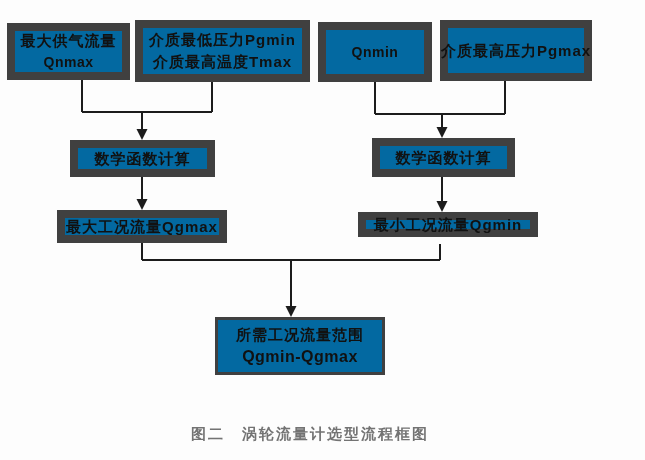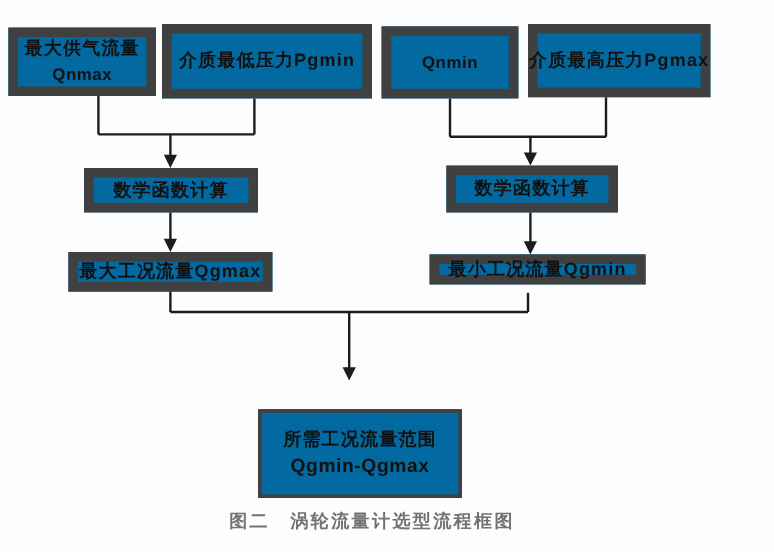--- a/index.html
+++ b/index.html
@@ -40,21 +40,21 @@
     white-space: nowrap;
   }
   #node-qnmax   { left: 7px;   top: 23px;  width: 123px; height: 57px; }
   #node-pgmin   { left: 135px; top: 20px;  width: 175px; height: 62px; }
   #node-qnmin   { left: 318px; top: 22px;  width: 114px; height: 60px; }
   #node-pgmax   { left: 440px; top: 20px;  width: 152px; height: 61px; }
   #node-math-l  { left: 70px;  top: 140px; width: 145px; height: 37px; }
   #node-math-r  { left: 372px; top: 138px; width: 143px; height: 39px; }
   #node-qgmax   { left: 57px;  top: 210px; width: 170px; height: 33px; text-align: center; }
   #node-qgmin   { left: 358px; top: 212px; width: 180px; height: 25px; }
-  #node-result  { left: 215px; top: 317px; width: 170px; height: 74px; border-width: 3px; margin-top: 24px; }
+  #node-result  { left: 215px; top: 317px; width: 170px; height: 58px; border-width: 3px; }
   #node-result .zh { font-size: 15px; }
   #node-result .latin { font-size: 16px; }
   #connectors {
     position: absolute;
     left: 0; top: 0;
     width: 645px;
     height: 460px;
     pointer-events: none;
   }
   #caption {
@@ -107,20 +107,21 @@
     <polygon points="285.5,306 296.5,306 291,317" fill="#1c1c1c"></polygon>
   </svg>
 
   <div class="node" id="node-qnmax">
     <span class="zh">最大供气流量</span>
     <span class="latin">Qnmax</span>
   </div>
 
   <div class="node" id="node-pgmin">
     <span class="zh">介质最低压力Pgmin</span>
+    <span class="zh">介质最高温度Tmax</span>
   </div>
 
   <div class="node" id="node-qnmin">
     <span class="latin">Qnmin</span>
   </div>
 
   <div class="node" id="node-pgmax">
     <span class="zh">介质最高压力Pgmax</span>
   </div>
 

